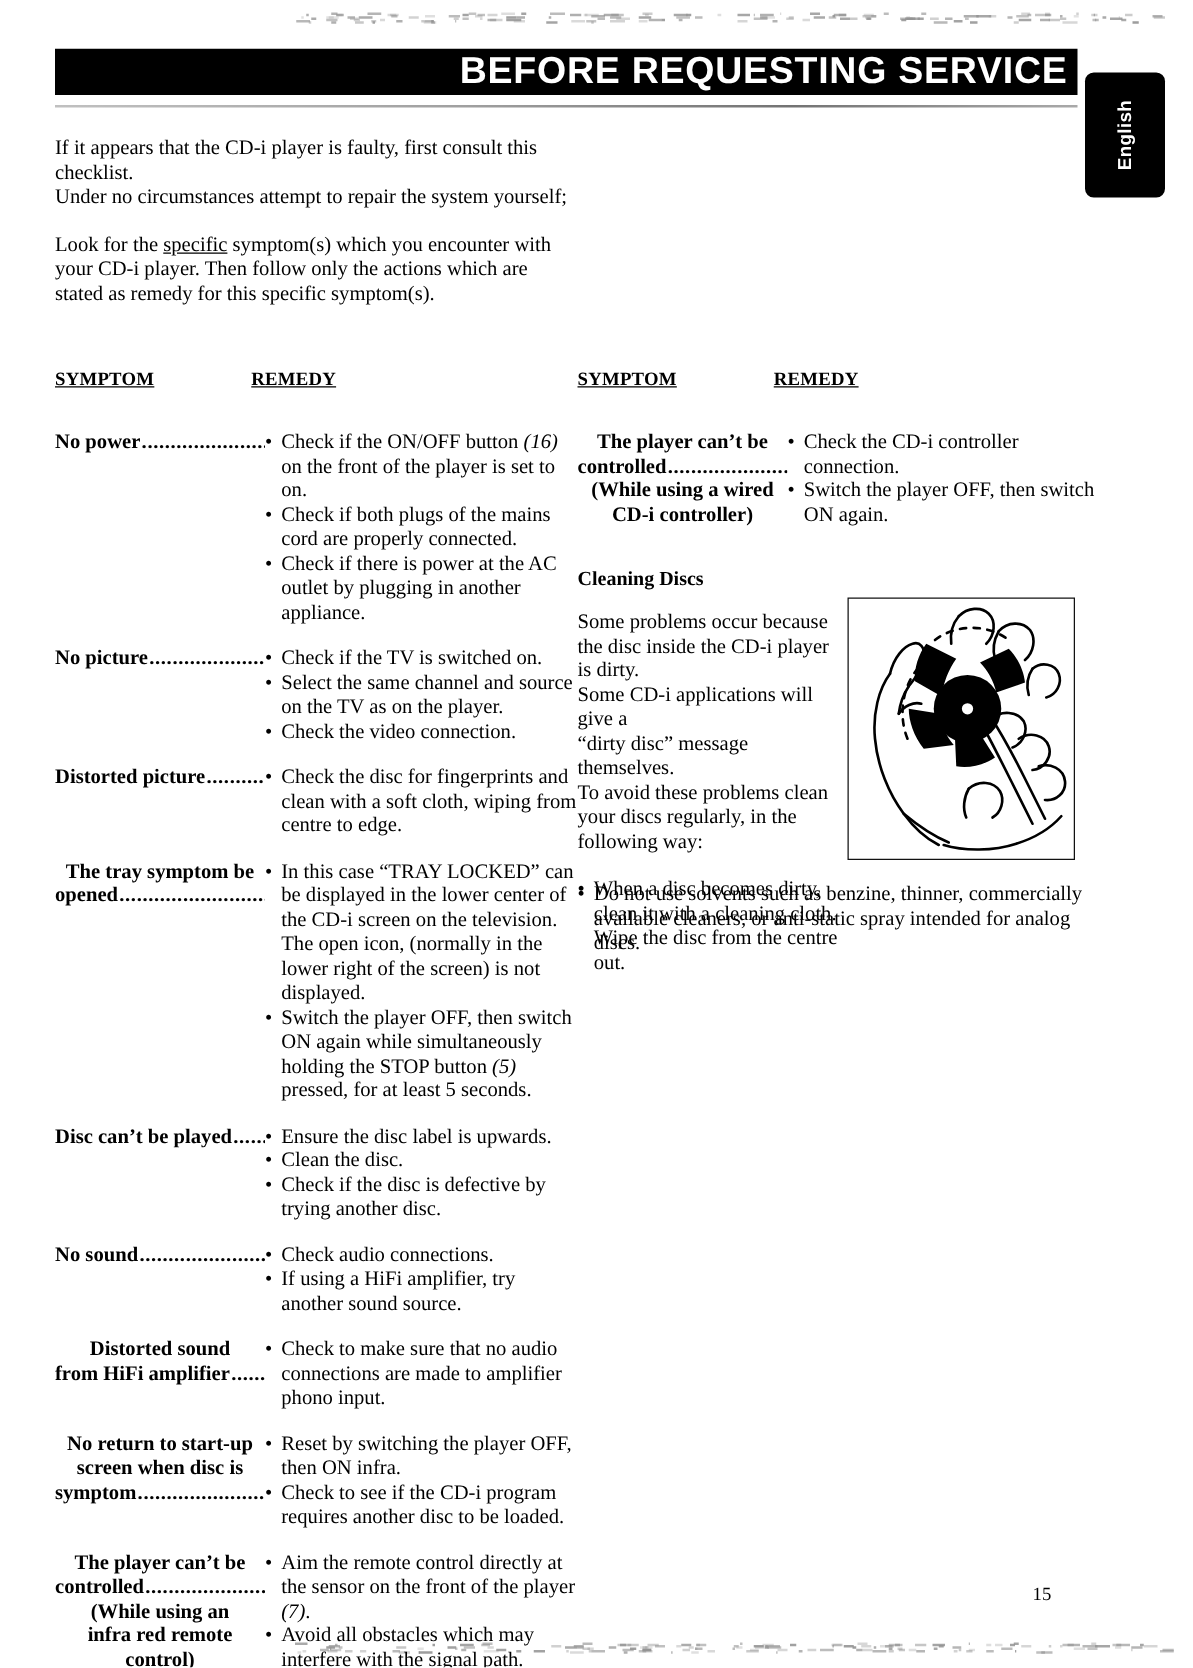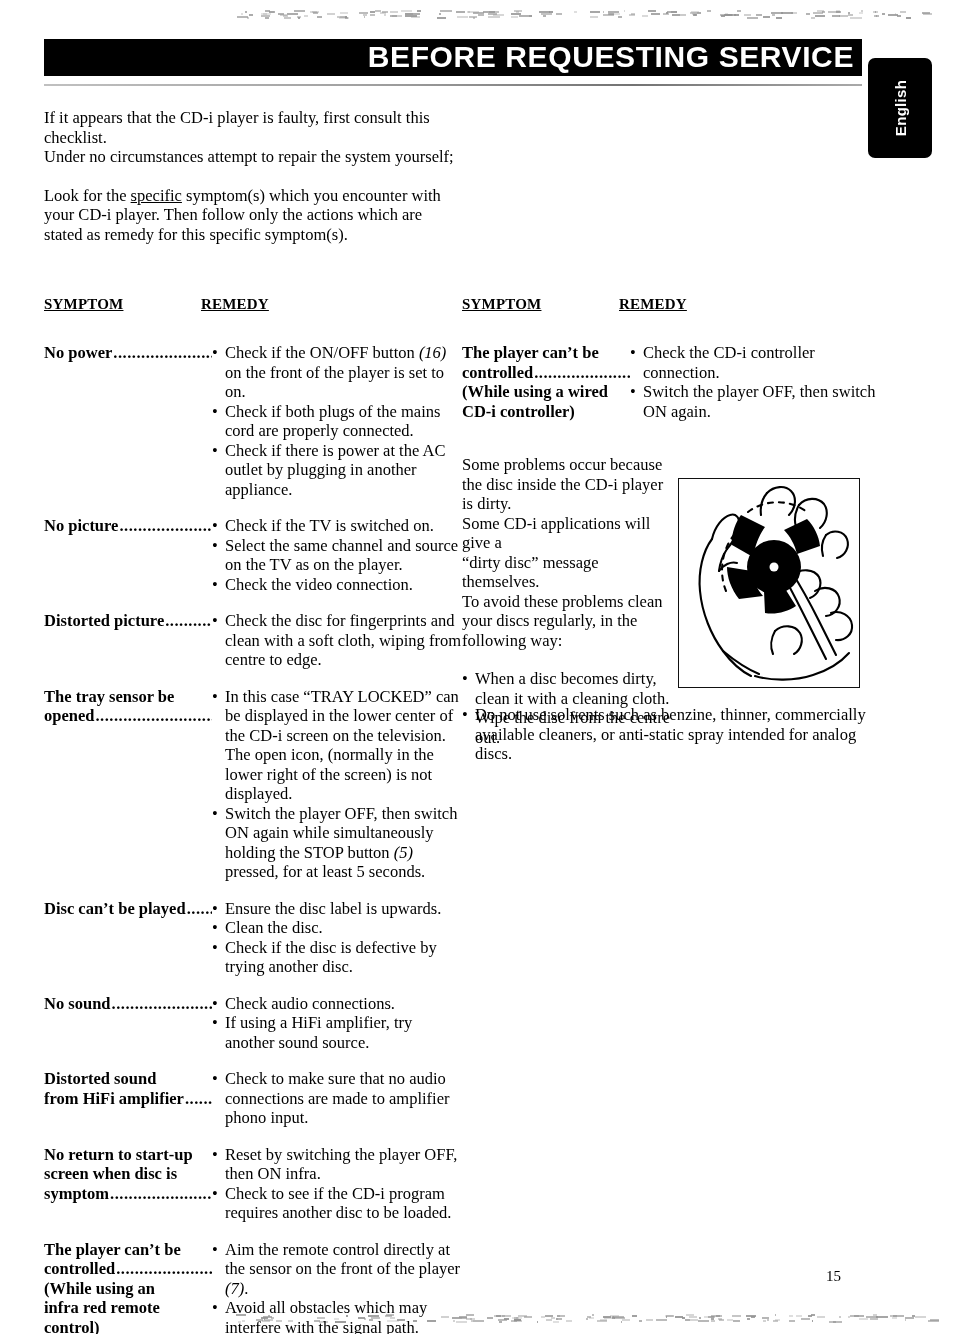--- a/index.html
+++ b/index.html
@@ -146,20 +146,21 @@
     display: flex;
     align-items: flex-start;
   }
   .sym {
     width: 168px;
     flex: 0 0 168px;
     font-weight: bold;
     font-size: 16.5px;
     line-height: 19.5px;
     position: relative;
+    text-align: center;
   }
   .sym-line { white-space: nowrap; }
   .sym-line.leader {
     display: flex;
     align-items: baseline;
     overflow: hidden;
   }
   .sym-line.leader .txt { flex: 0 0 auto; }
   .sym-line.leader .dots {
     flex: 1 1 auto;
@@ -644,21 +645,21 @@
             <div class="rem">
               <ul>
                 <li><span class="bullet">•</span><span>Check the disc for fingerprints and clean with a soft cloth, wiping from centre to edge.</span></li>
               </ul>
             </div>
           </div>
         </div>
         <div class="entry">
           <div class="entry-inner">
             <div class="sym">
-              <div class="sym-line sym-pre">The tray sensor be</div>
+              <div class="sym-line sym-pre">The tray symptom be</div>
               <div class="sym-line leader">
                 <span class="txt">opened</span>
                 <span class="dots">........................................................</span>
               </div>
             </div>
             <div class="rem">
               <ul>
                 <li><span class="bullet">•</span><span>In this case “TRAY LOCKED” can be displayed in the lower center of the CD-i screen on the television. The open icon, (normally in the lower right of the screen) is not displayed.</span></li>
                 <li><span class="bullet">•</span><span>Switch the player OFF, then switch ON again while simultaneously holding the STOP button </span><i>(5)</i><span> pressed, for at least 5 seconds.</span></li>
               </ul>
@@ -777,20 +778,21 @@
                 <li><span class="bullet">•</span><span>Check the CD-i controller connection.</span></li>
                 <li><span class="bullet">•</span><span>Switch the player OFF, then switch ON again.</span></li>
               </ul>
             </div>
           </div>
         </div>
       </div>
   </div>
 
   <div class="cleaning">
+    <div class="cleaning-title">Cleaning Discs</div>
     <div class="cleaning-body">
         <p>Some problems occur because</p>
         <p>the disc inside the CD-i player</p>
         <p>is dirty.</p>
         <p>Some CD-i applications will give a</p>
         <p>“dirty disc” message themselves.</p>
         <p>To avoid these problems clean</p>
         <p>your discs regularly, in the</p>
         <p>following way:</p>
       </div>

